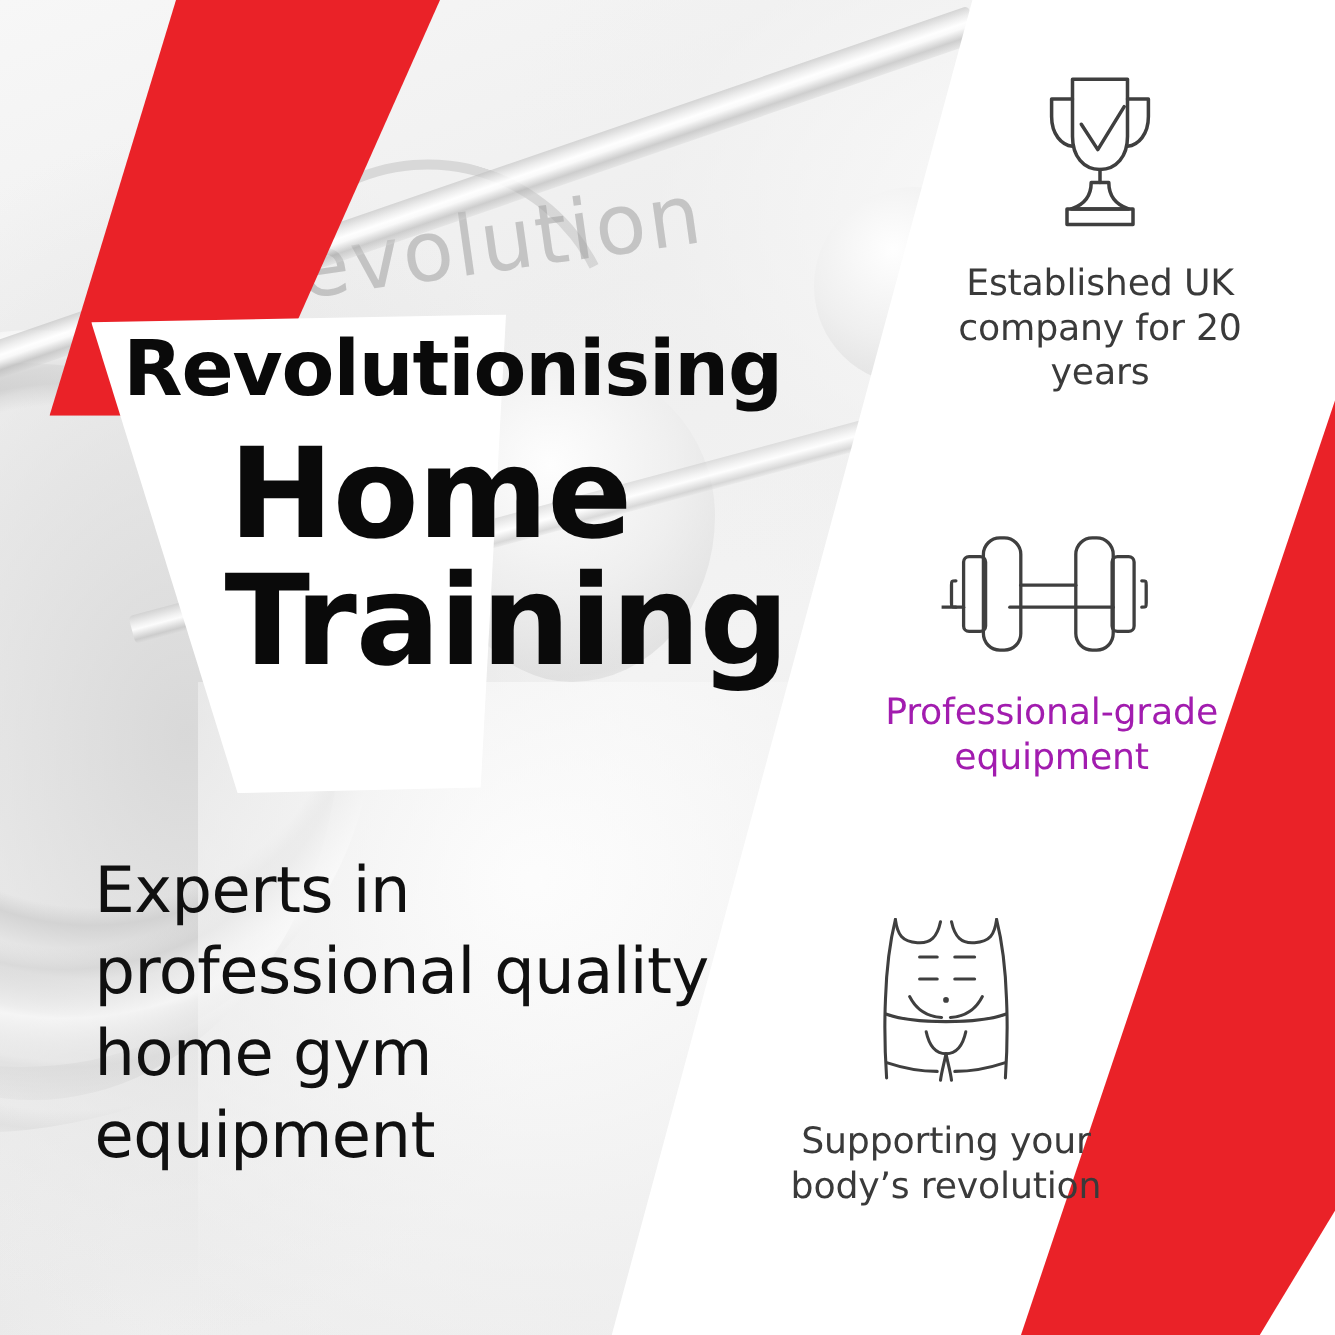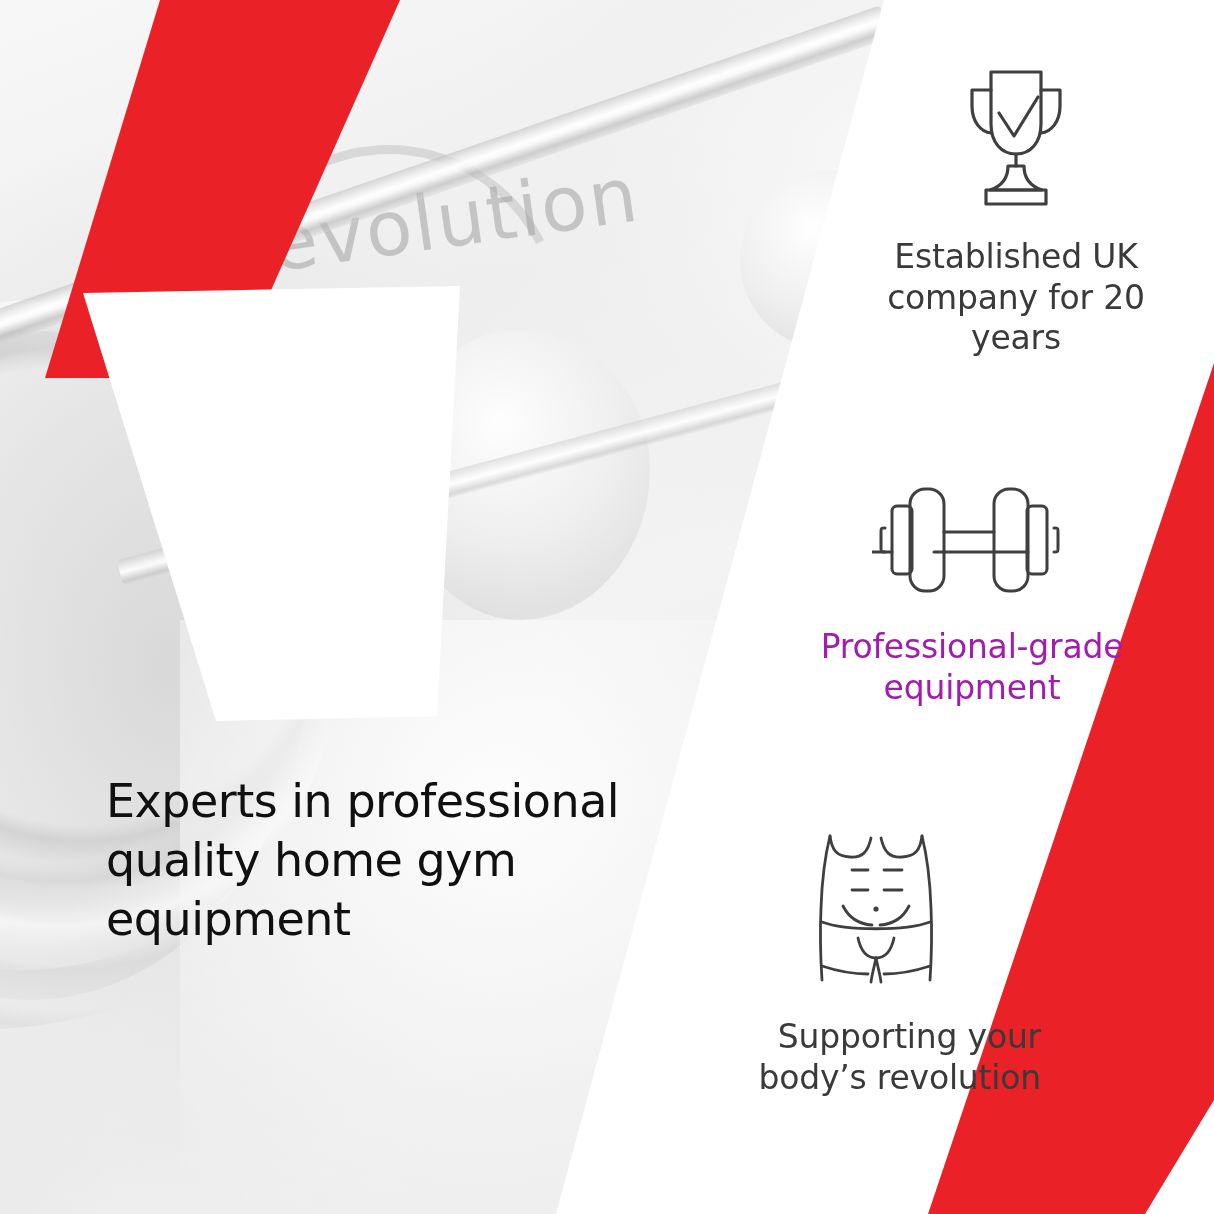--- a/index.html
+++ b/index.html
@@ -179,34 +179,34 @@
     font-size: 114px;
     display: block;
     margin-left: 96px;
     margin-top: 2px;
     line-height: 1.0;
   }
 
   
   .body-copy {
     position: absolute;
-    left: 106px; top: 772px;
+    left: 86px; top: 772px;
     width: 600px;
     z-index: 12;
     color: #101010;
     font-family: "DejaVu Sans", sans-serif;
-    font-size: 46px;
+    font-size: 58px;
     line-height: 1.28;
     letter-spacing: -0.5px;
   }
 
   
   .features {
     position: absolute;
-    right: 0; top: 0;
+    right: 16px; top: 0;
     width: 420px; height: 1214px;
     z-index: 14;
   }
   .feature {
     position: absolute;
     width: 300px;
     text-align: center;
     color: #3a3a3a;
     font-family: "DejaVu Sans", sans-serif;
     font-size: 33px;
@@ -214,21 +214,21 @@
     letter-spacing: -0.2px;
   }
   .feature .icon-wrap {
     display: block;
     margin: 0 auto 18px auto;
   }
   .feature-1 { right: 48px; top: 62px; }
   .feature-2 { right: 92px; top: 480px; }
   .feature-3 { right: 188px; top: 830px; }
   .feature-2 .label { width: 340px; margin-left: -20px; }
-  .feature-3 .label { width: 330px; margin-left: -15px; text-align: right; }
+  .feature-3 .label { width: 330px; margin-left: -15px; }
   .label { display: block; }
 </style>
 </head>
 <body>
 
 <div id="poster">
 
   <div class="photo-layer">
     <div class="photo-base"></div>
     <div class="plate plate-1"></div>
@@ -244,20 +244,25 @@
   </div>
 
   <div class="red-top" style="background: rgb(234, 34, 40);"></div>
 
   <div class="right-panel"></div>
 
   <div class="red-bottom-shape" style="background: rgb(234, 34, 40);"></div>
 
   <div class="headline-panel"></div>
 
+  <div class="headline" style="color: rgb(10, 10, 10);">
+    <span class="h-line-1">Revolutionising</span>
+    <span class="h-line-2">Home</span>
+    <span class="h-line-3">Training</span>
+  </div>
 
   <div class="body-copy">Experts in professional quality home gym equipment</div>
 
   <div class="features">
 
     <div class="feature feature-1" style="color: rgb(58, 58, 58);">
       <span class="icon-wrap">
         <svg width="132" height="148" viewBox="0 0 132 148" fill="none" stroke="#3f3f3f" stroke-width="3.2" stroke-linecap="round" stroke-linejoin="round">
           <path d="M41 10 H91 V62 C91 80 81 92 66 92 C51 92 41 80 41 62 Z"></path>
           <path d="M41 28 H22 V44 C22 60 31 70 41 71"></path>

